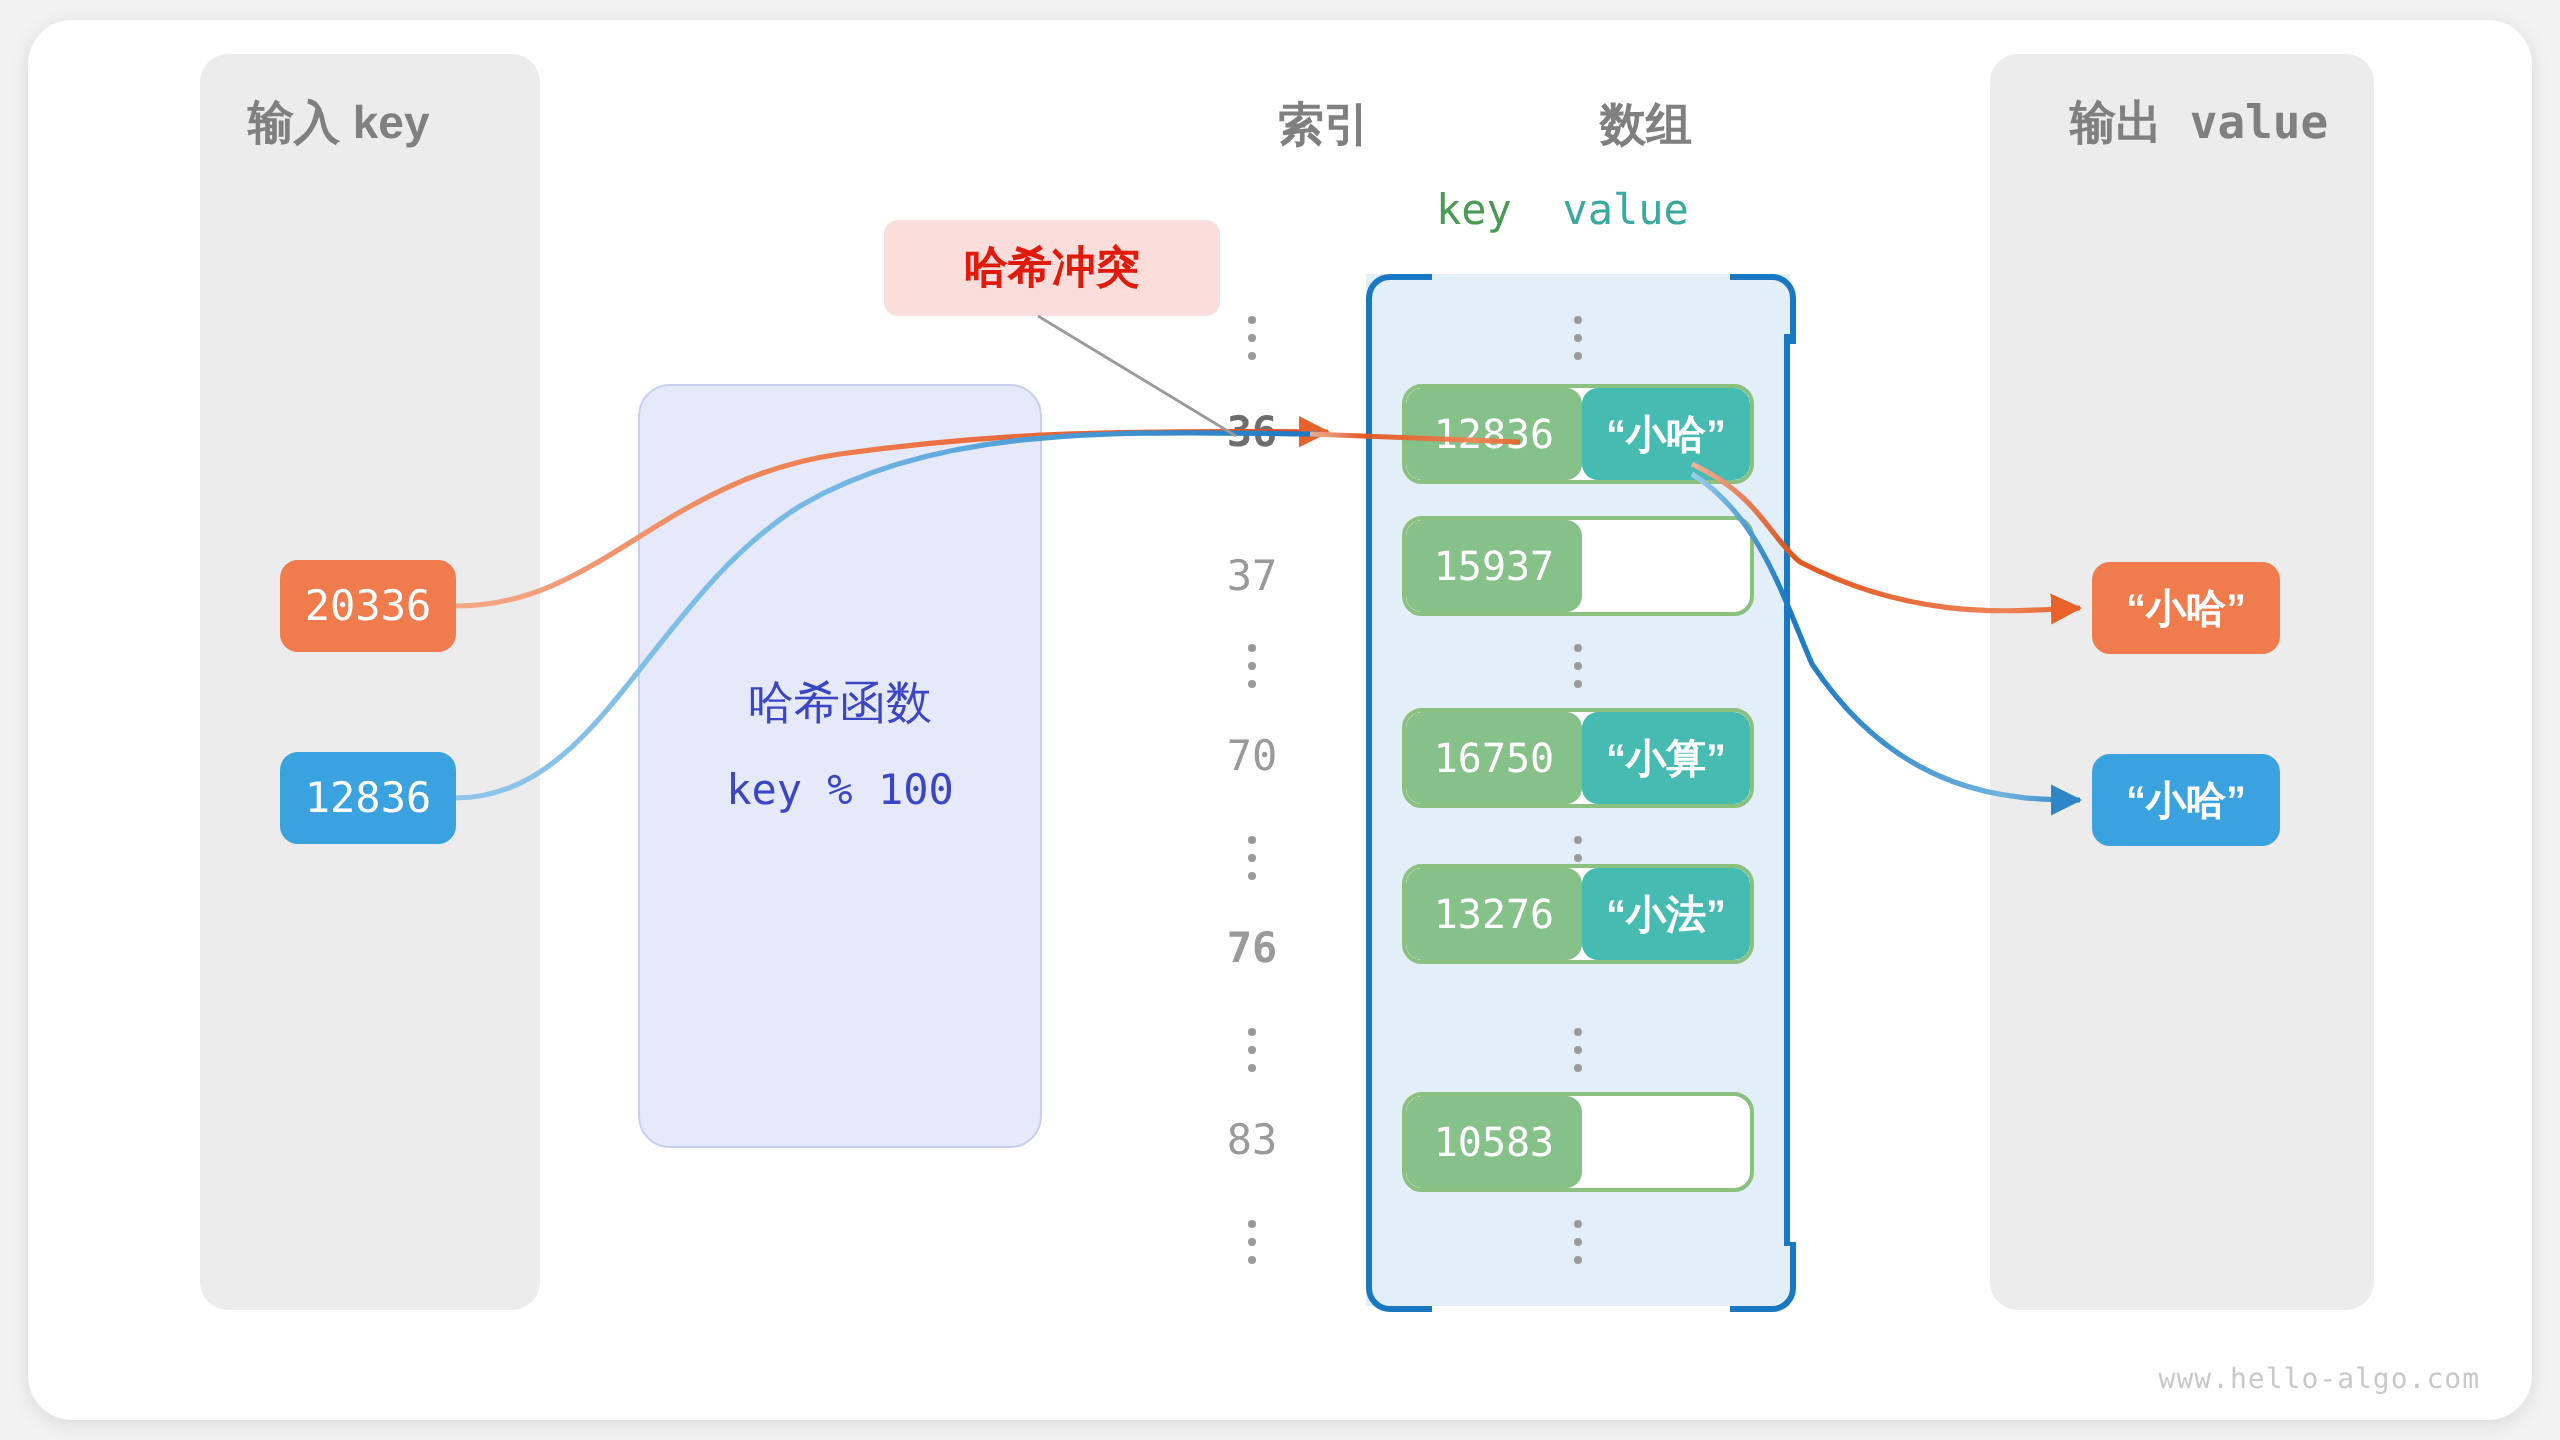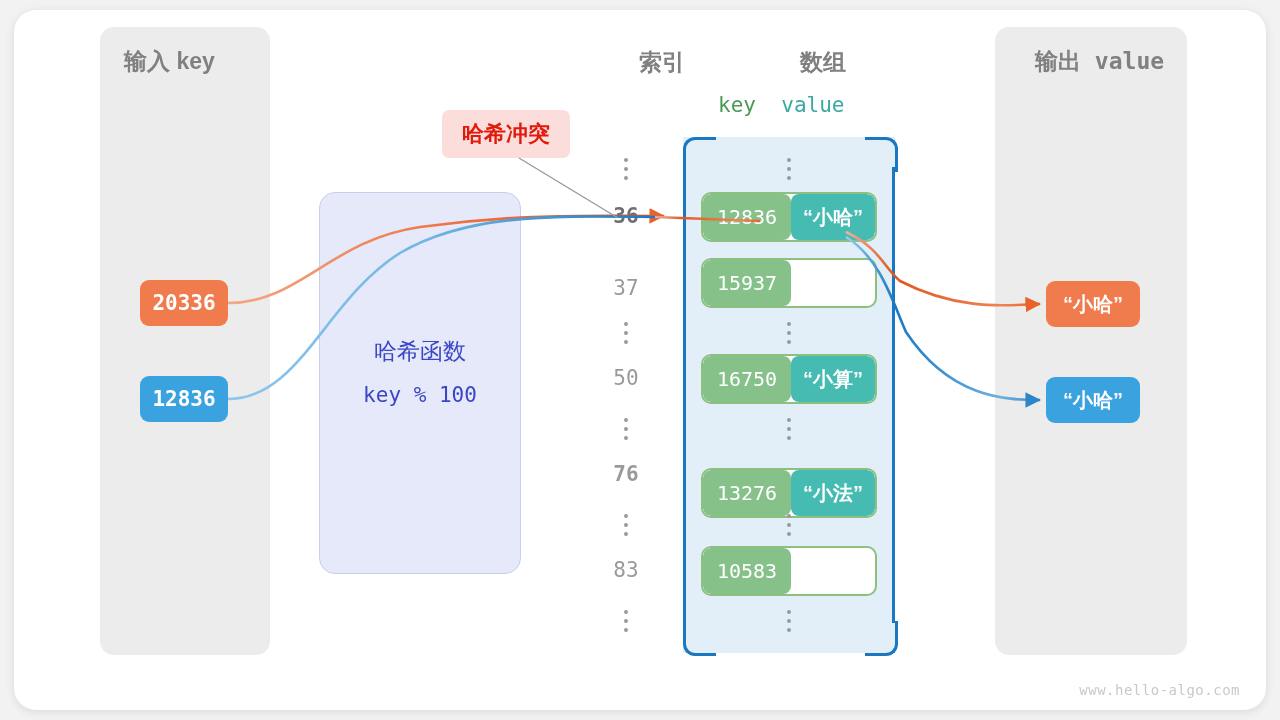--- a/index.html
+++ b/index.html
@@ -61,21 +61,20 @@
   #head-kv .v{ color:#3aa9a0; }
   
   .keybox{
     position:absolute;
     width:88px;height:46px;
     border-radius:9px;
     display:flex;align-items:center;justify-content:center;
     color:#ffffff;
     font-family:"DejaVu Sans Mono","Liberation Mono",monospace;
     font-size:21px;
-    font-weight:bold;
   }
   #key-a{ left:140px; top:280px; background:#f07c4d; }
   #key-b{ left:140px; top:376px; background:#3ba2e0; }
   
   #hashbox{
     position:absolute;
     left:319px; top:192px;
     width:200px; height:380px;
     background:#e5e9f9;
     border:1px solid #c8cfef;
@@ -94,21 +93,21 @@
     left:0;right:0;top:190px;
     text-align:center;
     color:#3b46c4;
     font-family:"DejaVu Sans Mono","Liberation Mono",monospace;
     font-size:21px;
   }
   
   #collision{
     position:absolute;
     left:442px; top:110px;
-    width:128px; height:48px;
+    width:168px; height:48px;
     background:#fbdedc;
     border-radius:7px;
     display:flex;align-items:center;justify-content:center;
     color:#e01b0c;
     font-weight:bold;
     font-size:22px;
   }
   
   .idx{
     position:absolute;
@@ -263,29 +262,29 @@
       <div class="pair" style="top: 192px;">
         <div class="cell cell-key">12836</div>
         <div class="cell cell-val">“小哈”</div>
       </div>
       <div class="idx" style="left: 596px; top: 276px;">37</div>
       <div class="pair" style="top: 258px;">
         <div class="cell cell-key">15937</div>
       </div>
       <div class="idots" style="left: 596px; top: 322px;"><span class="dots-glyph"><i></i><i></i><i></i></span></div>
       <div class="adots" style="top: 322px;"><span class="dots-glyph"><i></i><i></i><i></i></span></div>
-      <div class="idx" style="left: 596px; top: 366px;">50</div>
+      <div class="idx" style="left: 596px; top: 366px;">70</div>
       <div class="pair" style="top: 354px;">
         <div class="cell cell-key">16750</div>
         <div class="cell cell-val">“小算”</div>
       </div>
       <div class="idots" style="left: 596px; top: 418px;"><span class="dots-glyph"><i></i><i></i><i></i></span></div>
       <div class="adots" style="top: 418px;"><span class="dots-glyph"><i></i><i></i><i></i></span></div>
       <div class="idx" style="left: 596px; top: 462px; font-weight: bold;">76</div>
-      <div class="pair" style="top: 468px;">
+      <div class="pair" style="top: 432px;">
         <div class="cell cell-key">13276</div>
         <div class="cell cell-val">“小法”</div>
       </div>
       <div class="idots" style="left: 596px; top: 514px;"><span class="dots-glyph"><i></i><i></i><i></i></span></div>
       <div class="adots" style="top: 514px;"><span class="dots-glyph"><i></i><i></i><i></i></span></div>
       <div class="idx" style="left: 596px; top: 558px;">83</div>
       <div class="pair" style="top: 546px;">
         <div class="cell cell-key">10583</div>
       </div>
       <div class="idots" style="left: 596px; top: 610px;"><span class="dots-glyph"><i></i><i></i><i></i></span></div>

